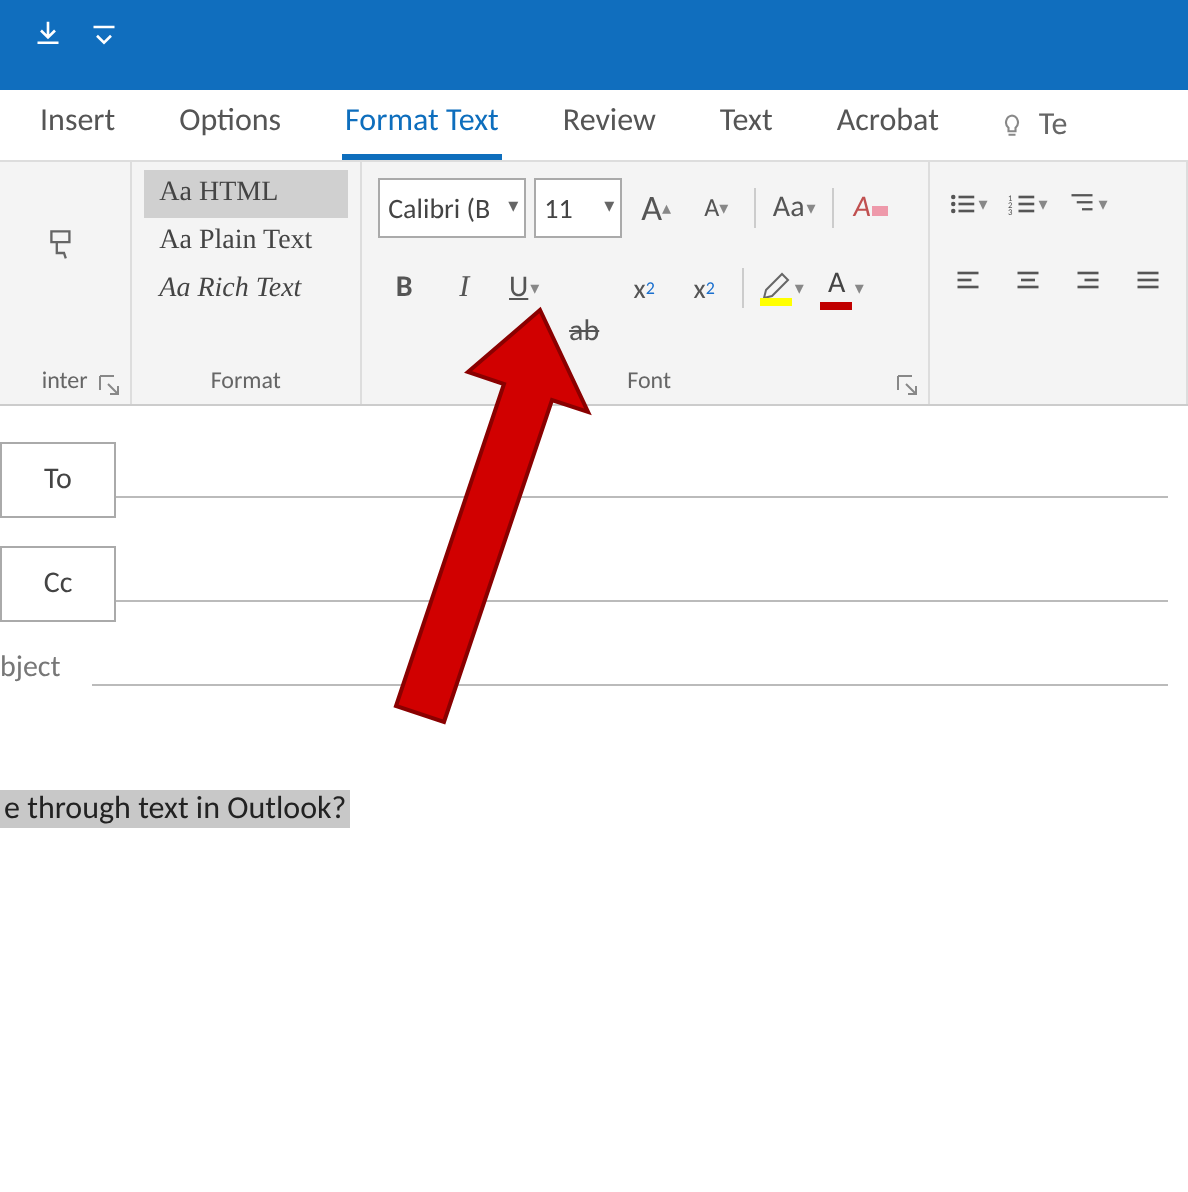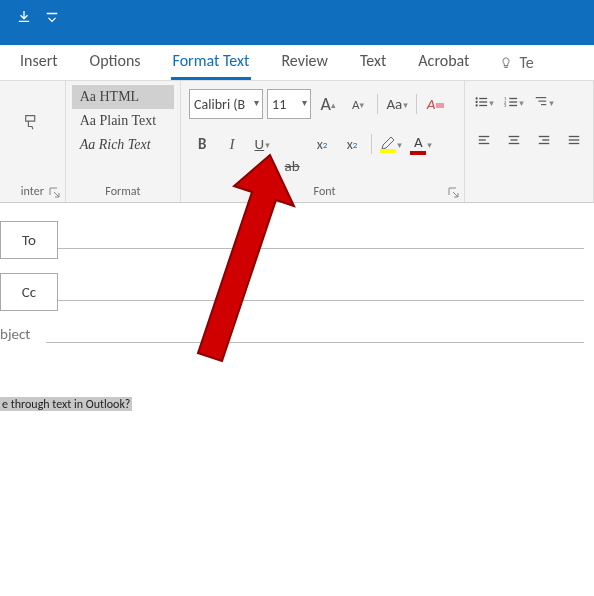--- a/index.html
+++ b/index.html
@@ -128,21 +128,21 @@
     background:#fff;
     min-width:58px;
     height:38px;
     display:flex; align-items:center; justify-content:center;
     font-size:15px; color:#444; cursor:pointer;
   }
   .addr-line { flex:1; height:1px; border-bottom:1px solid #bbb; margin-top:16px; }
   .subj-row { display:flex; align-items:center; gap:16px; }
   .subj-label { color:#777; font-size:15px; }
   .body-field { margin-top:52px; }
-  .body-highlight { background:#c8c8c8; color:#222; font-size:12px; padding:0 2px; display:inline-block; }
+  .body-highlight { background:#c8c8c8; color:#222; font-size:16px; padding:0 2px; display:inline-block; }
 
   
   .arrow-overlay { position:absolute; left:0; top:0; pointer-events:none; }
 
   svg.icon { width:14px; height:14px; }
   svg.icon-lg { width:18px; height:18px; }
 </style>
 </head>
 <body>
 

